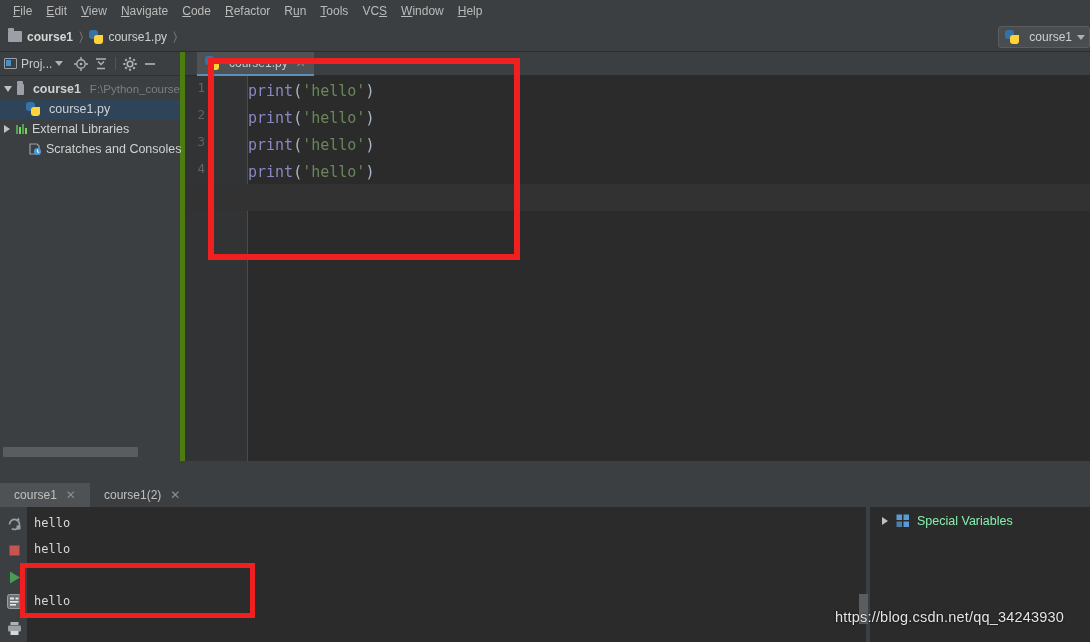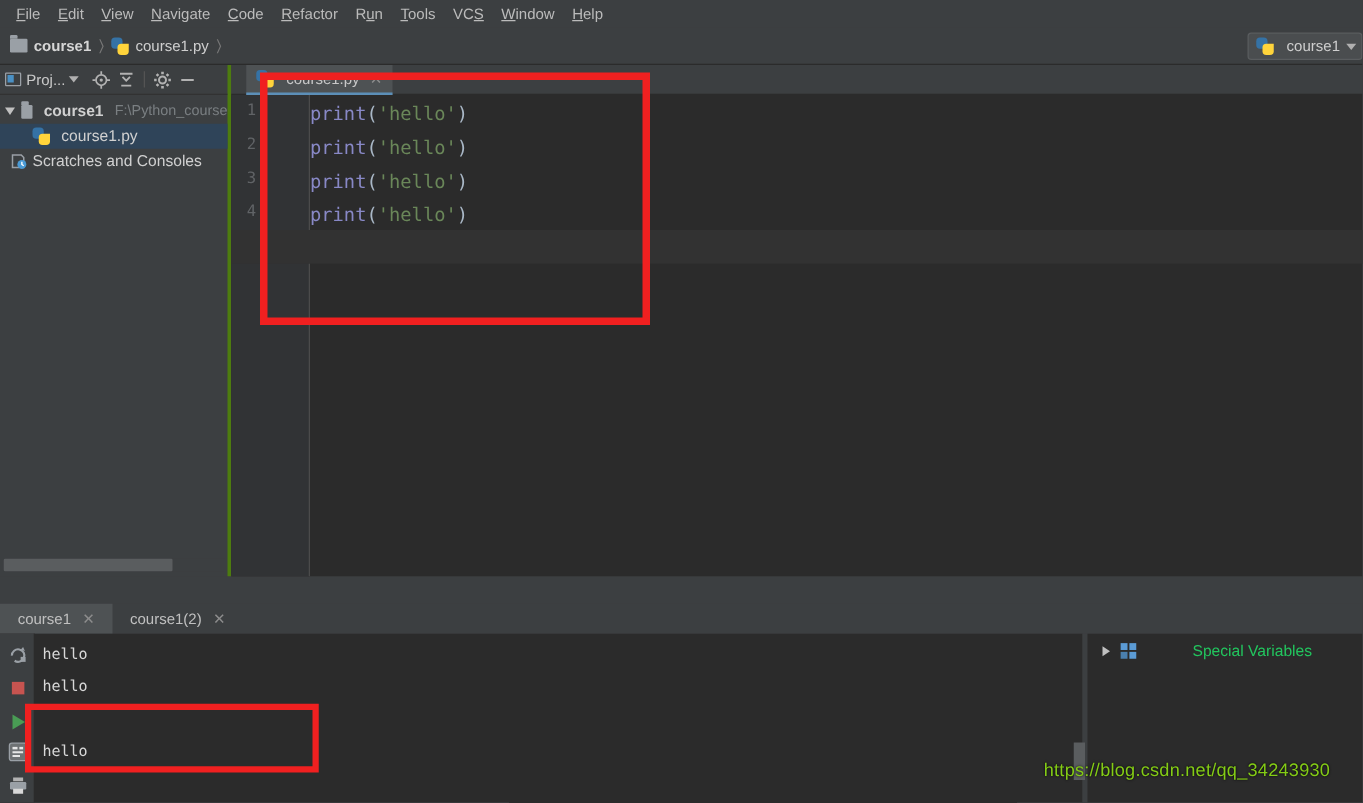--- a/index.html
+++ b/index.html
@@ -44,21 +44,21 @@
     position:absolute; right:0; top:26px; height:22px;
     background:#4a4d4f; border:1px solid #5a5d5f; border-radius:3px;
     display:flex; align-items:center; padding:0 4px 0 6px; gap:5px;
   }
   .runcfg .label{ font-size:12px; color:#cfcfcf; }
   .caret-down{ width:0;height:0;border-left:4px solid transparent;border-right:4px solid transparent;border-top:5px solid #b0b0b0; }
 
   
   .proj-panel{
     position:absolute; left:0; top:52px; width:185px; height:409px;
-    background:#3c3f41; border-right:3px solid #4d7c0f;
+    background:#3c3f41; border-right:5px solid #4d7c0f;
   }
   .proj-header{
     height:24px; display:flex; align-items:center; padding-left:4px; gap:4px;
     border-bottom:1px solid #323232;
   }
   .proj-title{ font-size:12px; color:#c9c9c9; display:flex;align-items:center;gap:4px;}
   .win-ico{width:13px;height:11px;border:1.5px solid #9aa0a6;border-radius:1px;position:relative;}
   .win-ico:after{content:"";position:absolute;left:1px;top:1px;width:5px;height:6px;background:#4a90c4;}
   .tb-ico{ width:16px;height:16px;position:relative;cursor:pointer;}
   .tb-sep{width:1px;height:13px;background:#545454;margin:0 2px;}
@@ -164,31 +164,31 @@
 
   
   .vardivider{
     position:absolute; left:866px; top:507px; width:4px; height:135px; background:#3c3f41;
   }
   .varpanel{
     position:absolute; left:870px; top:507px; width:220px; height:135px;
     background:#2b2b2b;
   }
   .varrow{ display:flex; align-items:center; gap:7px; padding:7px 0 0 12px; }
-  .varrow .t{ font-size:12.5px; color:#22c55e;margin-left:37px;}
+  .varrow .t{ font-size:12.5px; color:#86efac;}
   .sv-ico{ width:14px;height:14px; position:relative;}
 
   .vscroll{
     position:absolute; right:222px; bottom:18px; width:9px; height:30px; background:#5a5d5f;
   }
 
   
   .watermark{
     position:absolute; left:835px; top:609px;
-    font-size:14.5px; color:#84cc16; letter-spacing:0.2px;
+    font-size:14.5px; color:#e5e5e5; letter-spacing:0.2px;
     text-shadow:0 0 2px #000;
   }
 </style>
 </head>
 <body>
 
 <div id="app">
 
   <div class="menubar">
     <div class="menu-item"><u>F</u><span>ile</span></div>
@@ -275,22 +275,34 @@
       </div>
 
       <div class="node sel" style="padding-left:26px">
         <span class="ico py-ico">
             <span class="b"></span>
             <span class="y"></span>
           </span>
         <span class="nlabel">course1.py</span>
       </div>
 
-
-      <div class="node" style="padding-left:8px">
+      <div class="node">
+        <span class="tri right"></span>
+        <span class="lib-ico">
+          <svg width="13" height="13" viewBox="0 0 13 13">
+            <rect x="1" y="2" width="2" height="9" fill="#4fa64f"></rect>
+            <rect x="4" y="4" width="2" height="7" fill="#7fcf5f"></rect>
+            <rect x="7" y="1" width="2" height="10" fill="#4fa64f"></rect>
+            <rect x="10" y="5" width="2" height="6" fill="#7fcf5f"></rect>
+          </svg>
+        </span>
+        <span class="nlabel">External Libraries</span>
+      </div>
+
+      <div class="node" style="padding-left:28px">
         <span class="scratch-ico">
           <svg width="14" height="14" viewBox="0 0 14 14">
             <path d="M2 2h7l2 2v8H2z" fill="none" stroke="#9aa0a6" stroke-width="1.2"></path>
             <circle cx="9.5" cy="9.5" r="3.6" fill="#4a9ad4"></circle>
             <path d="M9.5 7.4v2.2l1.5 1" stroke="#fff" stroke-width="1.1" fill="none"></path>
           </svg>
         </span>
         <span class="nlabel">Scratches and Consoles</span>
       </div>
     </div>

